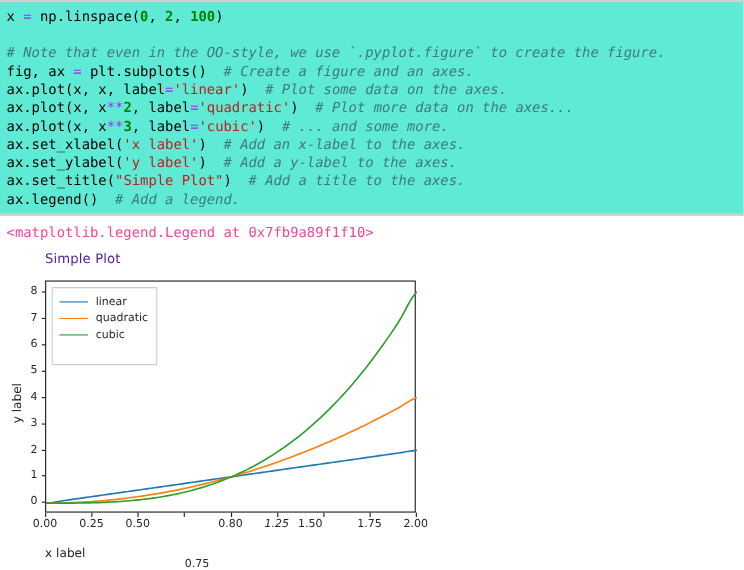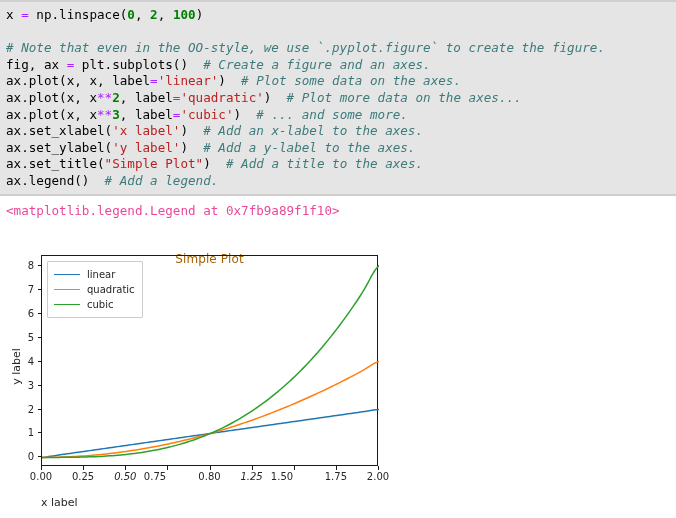--- a/index.html
+++ b/index.html
@@ -15,21 +15,21 @@
     font-family: "DejaVu Sans", sans-serif;
   }
 
   
   #code-cell {
     position: absolute;
     left: 0;
     top: 0;
     width: 676px;
     height: 196px;
-    background: #e5e5e5;
+    background: #5eead4;
     border-top: 2px solid #cfcfcf;
     border-bottom: 2px solid #cfcfcf;
     box-sizing: border-box;
     overflow: hidden;
   }
   #code-lines {
     position: absolute;
     left: 6px;
     top: 5px;
     font-family: "DejaVu Sans Mono", monospace;
@@ -62,25 +62,24 @@
     position: absolute;
     left: 0px;
     top: 232px;
     width: 432px;
     height: 286px;
     background: #ffffff;
   }
   #fig-title {
     position: absolute;
     left: 41px;
-    top: 252px;
+    top: 228px;
     width: 337px;
-    text-align: center;
     font-size: 12px;
-    color: #a16207;
+    color: #4c1d95;
     letter-spacing: 0.1px;
   }
   #axes-frame {
     position: absolute;
     left: 41px;
     top: 255px;
     width: 337px;
     height: 211px;
     border: 1.1px solid #1a1a1a;
     box-sizing: border-box;
@@ -146,21 +145,21 @@
   }
 
   
   #legend {
     position: absolute;
     left: 47px;
     top: 261px;
     background: #ffffff;
     border: 0.9px solid #cccccc;
     border-radius: 1px;
-    padding: 5px 7px 5px 6px;
+    padding: 5px 7px 19px 6px;
     box-sizing: border-box;
   }
   .legend-row {
     display: flex;
     align-items: center;
     height: 15px;
   }
   .legend-swatch {
     width: 26px;
     height: 0;
@@ -195,23 +194,23 @@
       <path d="M0.00 201.41 L2.81 201.41 L5.62 201.41 L8.43 201.41 L11.23 201.40 L14.04 201.40 L16.85 201.39 L19.66 201.37 L22.47 201.35 L25.27 201.33 L28.08 201.30 L30.89 201.26 L33.70 201.22 L36.51 201.16 L39.32 201.10 L42.13 201.03 L44.93 200.96 L47.74 200.87 L50.55 200.76 L53.36 200.65 L56.17 200.52 L58.97 200.38 L61.78 200.23 L64.59 200.06 L67.40 199.87 L70.21 199.67 L73.02 199.46 L75.83 199.22 L78.63 198.97 L81.44 198.70 L84.25 198.41 L87.06 198.10 L89.87 197.77 L92.68 197.42 L95.48 197.05 L98.29 196.65 L101.10 196.23 L103.91 195.78 L106.72 195.32 L109.53 194.82 L112.33 194.31 L115.14 193.76 L117.95 193.18 L120.76 192.58 L123.57 191.95 L126.38 191.29 L129.18 190.61 L131.99 189.89 L134.80 189.13 L137.61 188.35 L140.42 187.53 L143.22 186.68 L146.03 185.80 L148.84 184.89 L151.65 183.93 L154.46 182.94 L157.27 181.91 L160.07 180.85 L162.88 179.75 L165.69 178.61 L168.50 177.43 L171.31 176.21 L174.12 174.95 L176.93 173.65 L179.73 172.31 L182.54 170.93 L185.35 169.50 L188.16 168.02 L190.97 166.50 L193.77 164.94 L196.58 163.34 L199.39 161.68 L202.20 159.98 L205.01 158.22 L207.82 156.43 L210.63 154.58 L213.43 152.68 L216.24 150.73 L219.05 148.73 L221.86 146.68 L224.67 144.57 L227.48 142.42 L230.28 140.21 L233.09 137.94 L235.90 135.62 L238.71 133.24 L241.52 130.80 L244.32 128.31 L247.13 125.76 L249.94 123.16 L252.75 120.49 L255.56 117.76 L258.37 114.97 L261.18 112.12 L263.98 109.21 L266.79 106.24 L269.60 103.20 L272.41 100.09 L275.22 96.93 L278.02 93.70 L280.83 90.40 L283.64 87.04 L286.45 83.61 L289.26 80.11 L292.07 76.54 L294.88 72.91 L297.68 69.20 L300.49 65.42 L303.30 61.57 L306.11 57.65 L308.92 53.66 L311.73 49.59 L314.53 45.46 L317.34 41.24 L320.15 36.95 L322.96 32.23 L325.77 27.02 L328.57 21.73 L331.38 16.78 L334.19 12.60 L337.00 9.59" fill="none" stroke="#2ca02c" stroke-width="1.5" stroke-linecap="round" stroke-linejoin="round"></path>
     </svg>
 </div>
 
 <div id="tick-layer">
     <div class="xtick-mark" style="left: 41px;"></div>
     <div class="xtick-label" style="left: 41px;">0.00</div>
     <div class="xtick-mark" style="left: 83.1px;"></div>
     <div class="xtick-label" style="left: 83.1px;">0.25</div>
     <div class="xtick-mark" style="left: 125.3px;"></div>
-    <div class="xtick-label" style="left: 125.3px; font-style: italic;">0.50</div>
+    <div class="xtick-label" style="left: 125.3px;">0.50</div>
     <div class="xtick-mark" style="left: 167.4px;"></div>
-    <div class="xtick-label" style="left: 155px;">0.75</div>
+    <div class="xtick-label" style="left: 179px; margin-top: 36px;">0.75</div>
     <div class="xtick-mark" style="left: 209.5px;"></div>
     <div class="xtick-label" style="left: 209.5px;">0.80</div>
     <div class="xtick-mark" style="left: 251.6px;"></div>
     <div class="xtick-label" style="left: 251.6px; font-style: italic;">1.25</div>
     <div class="xtick-mark" style="left: 293.8px;"></div>
     <div class="xtick-label" style="left: 282px;">1.50</div>
     <div class="xtick-mark" style="left: 335.9px;"></div>
     <div class="xtick-label" style="left: 335.9px;">1.75</div>
     <div class="xtick-mark" style="left: 378px;"></div>
     <div class="xtick-label" style="left: 378px;">2.00</div>

